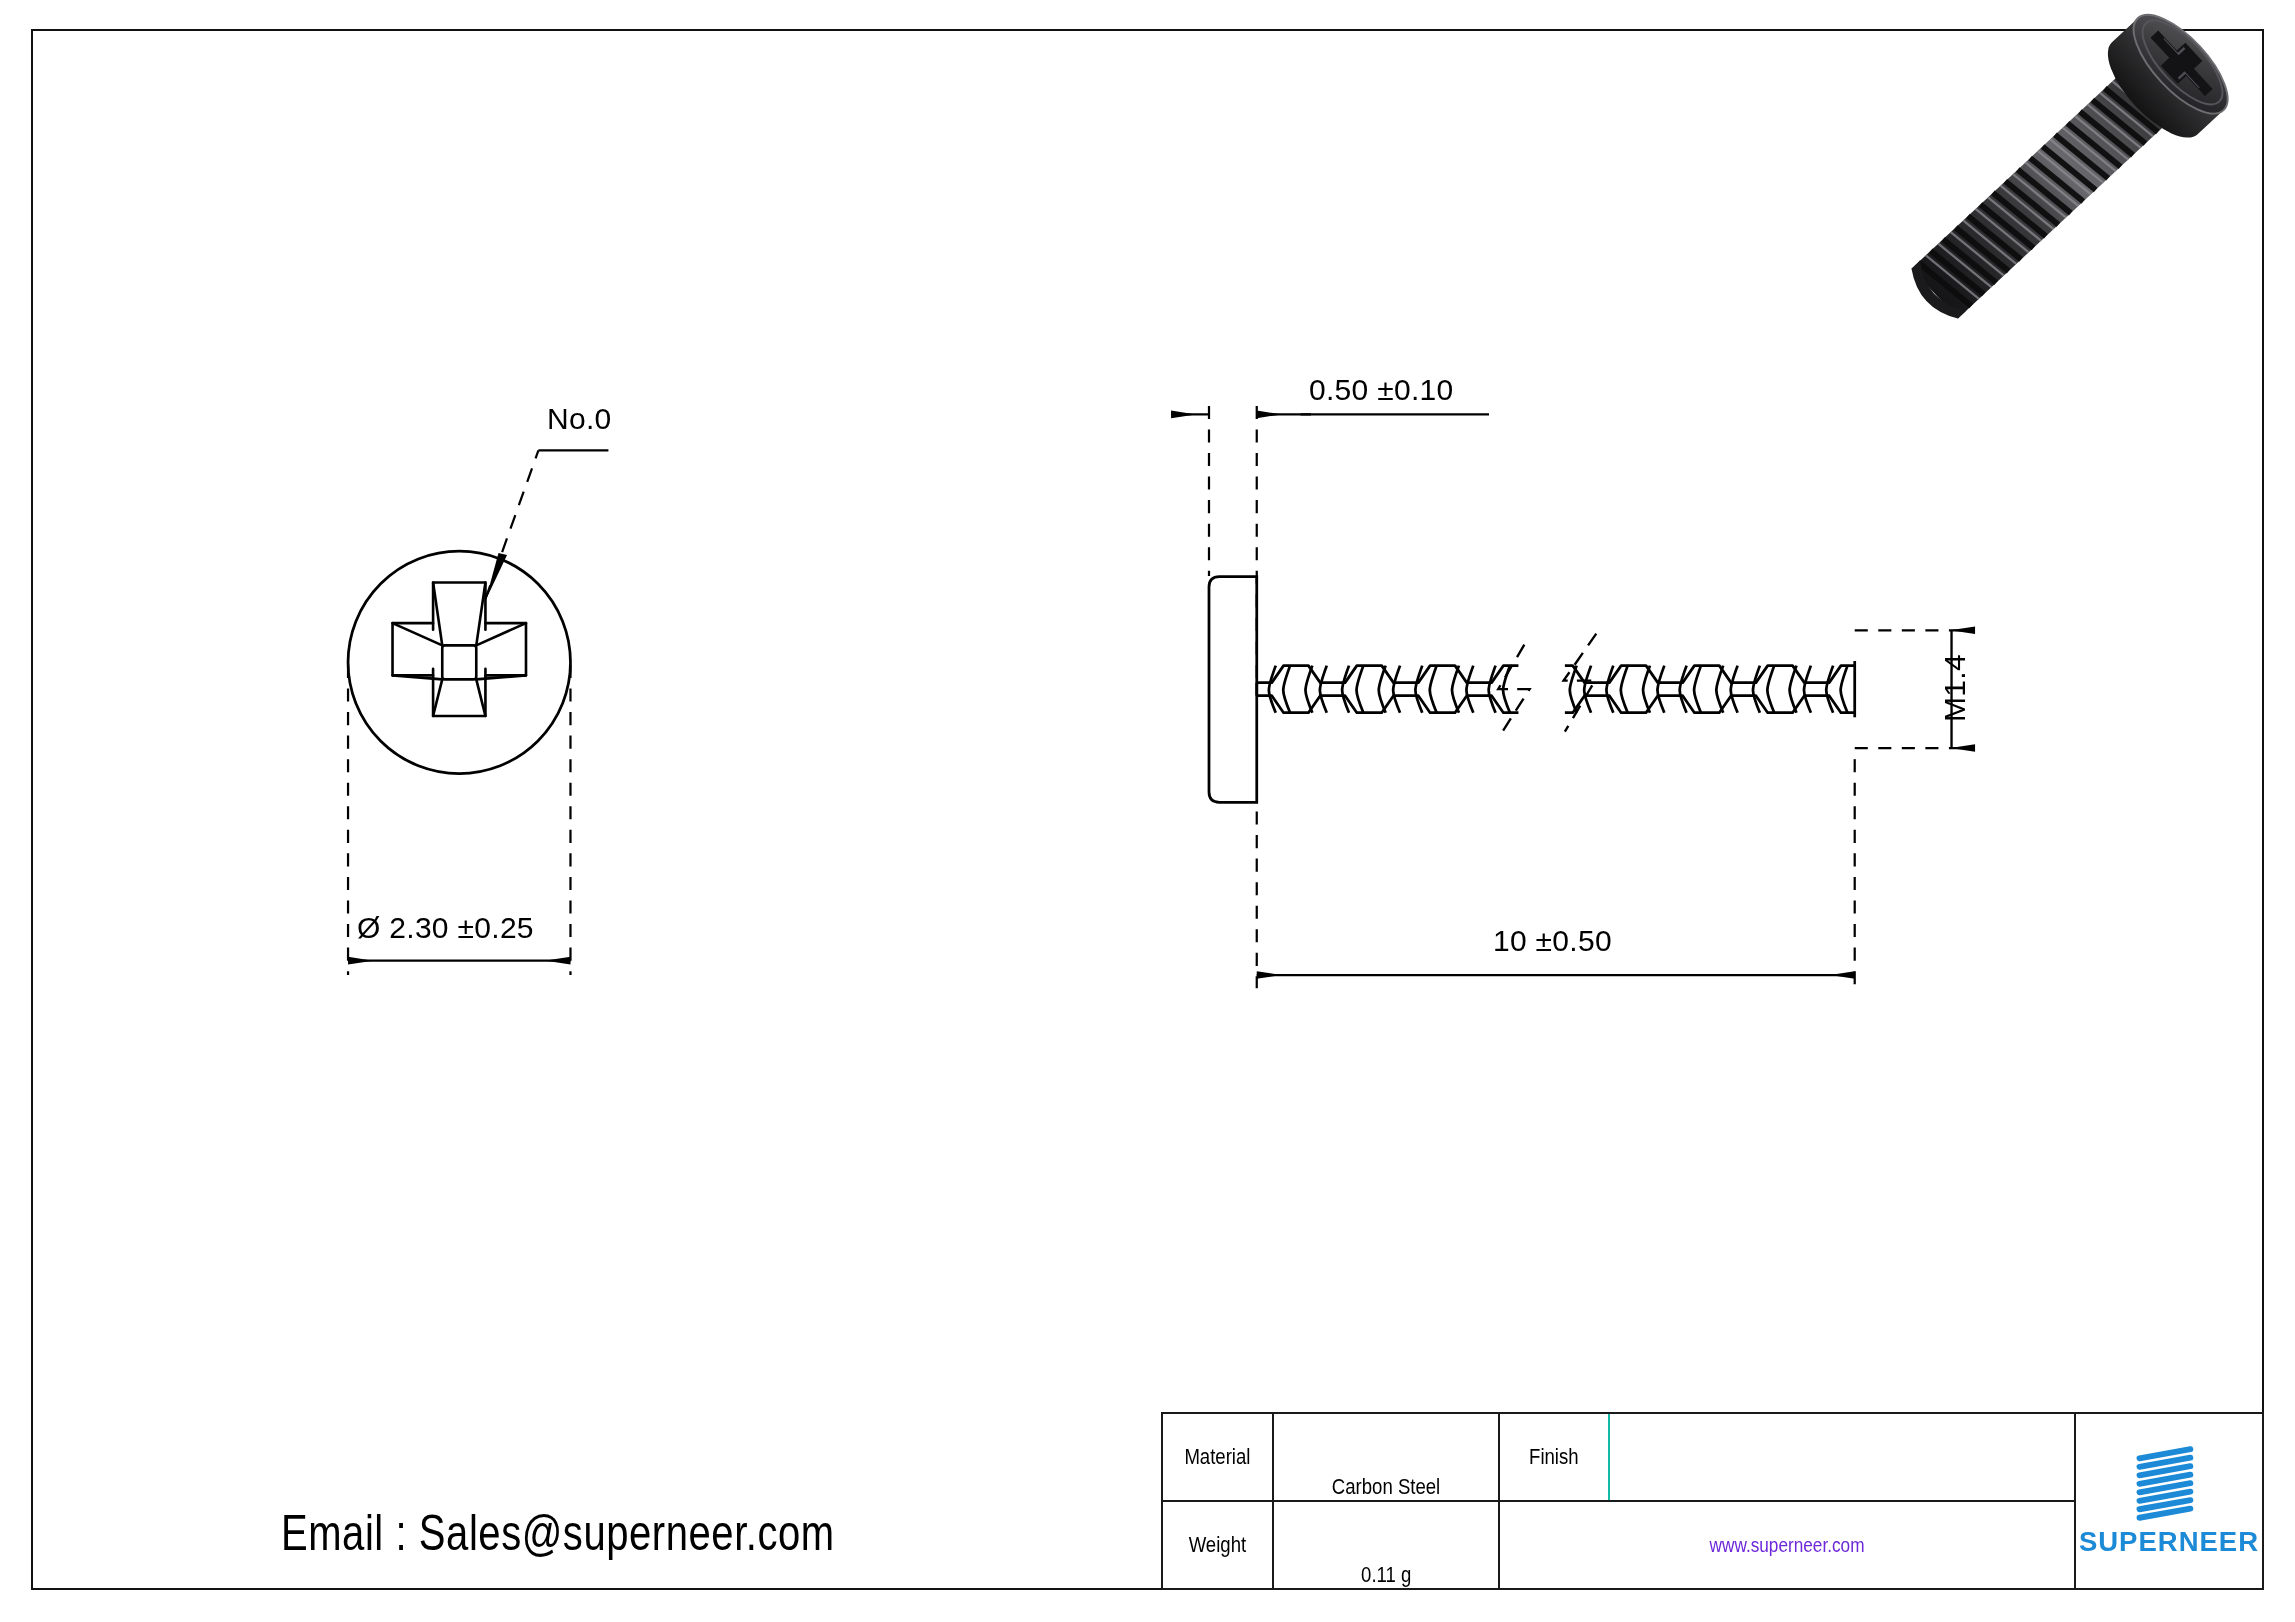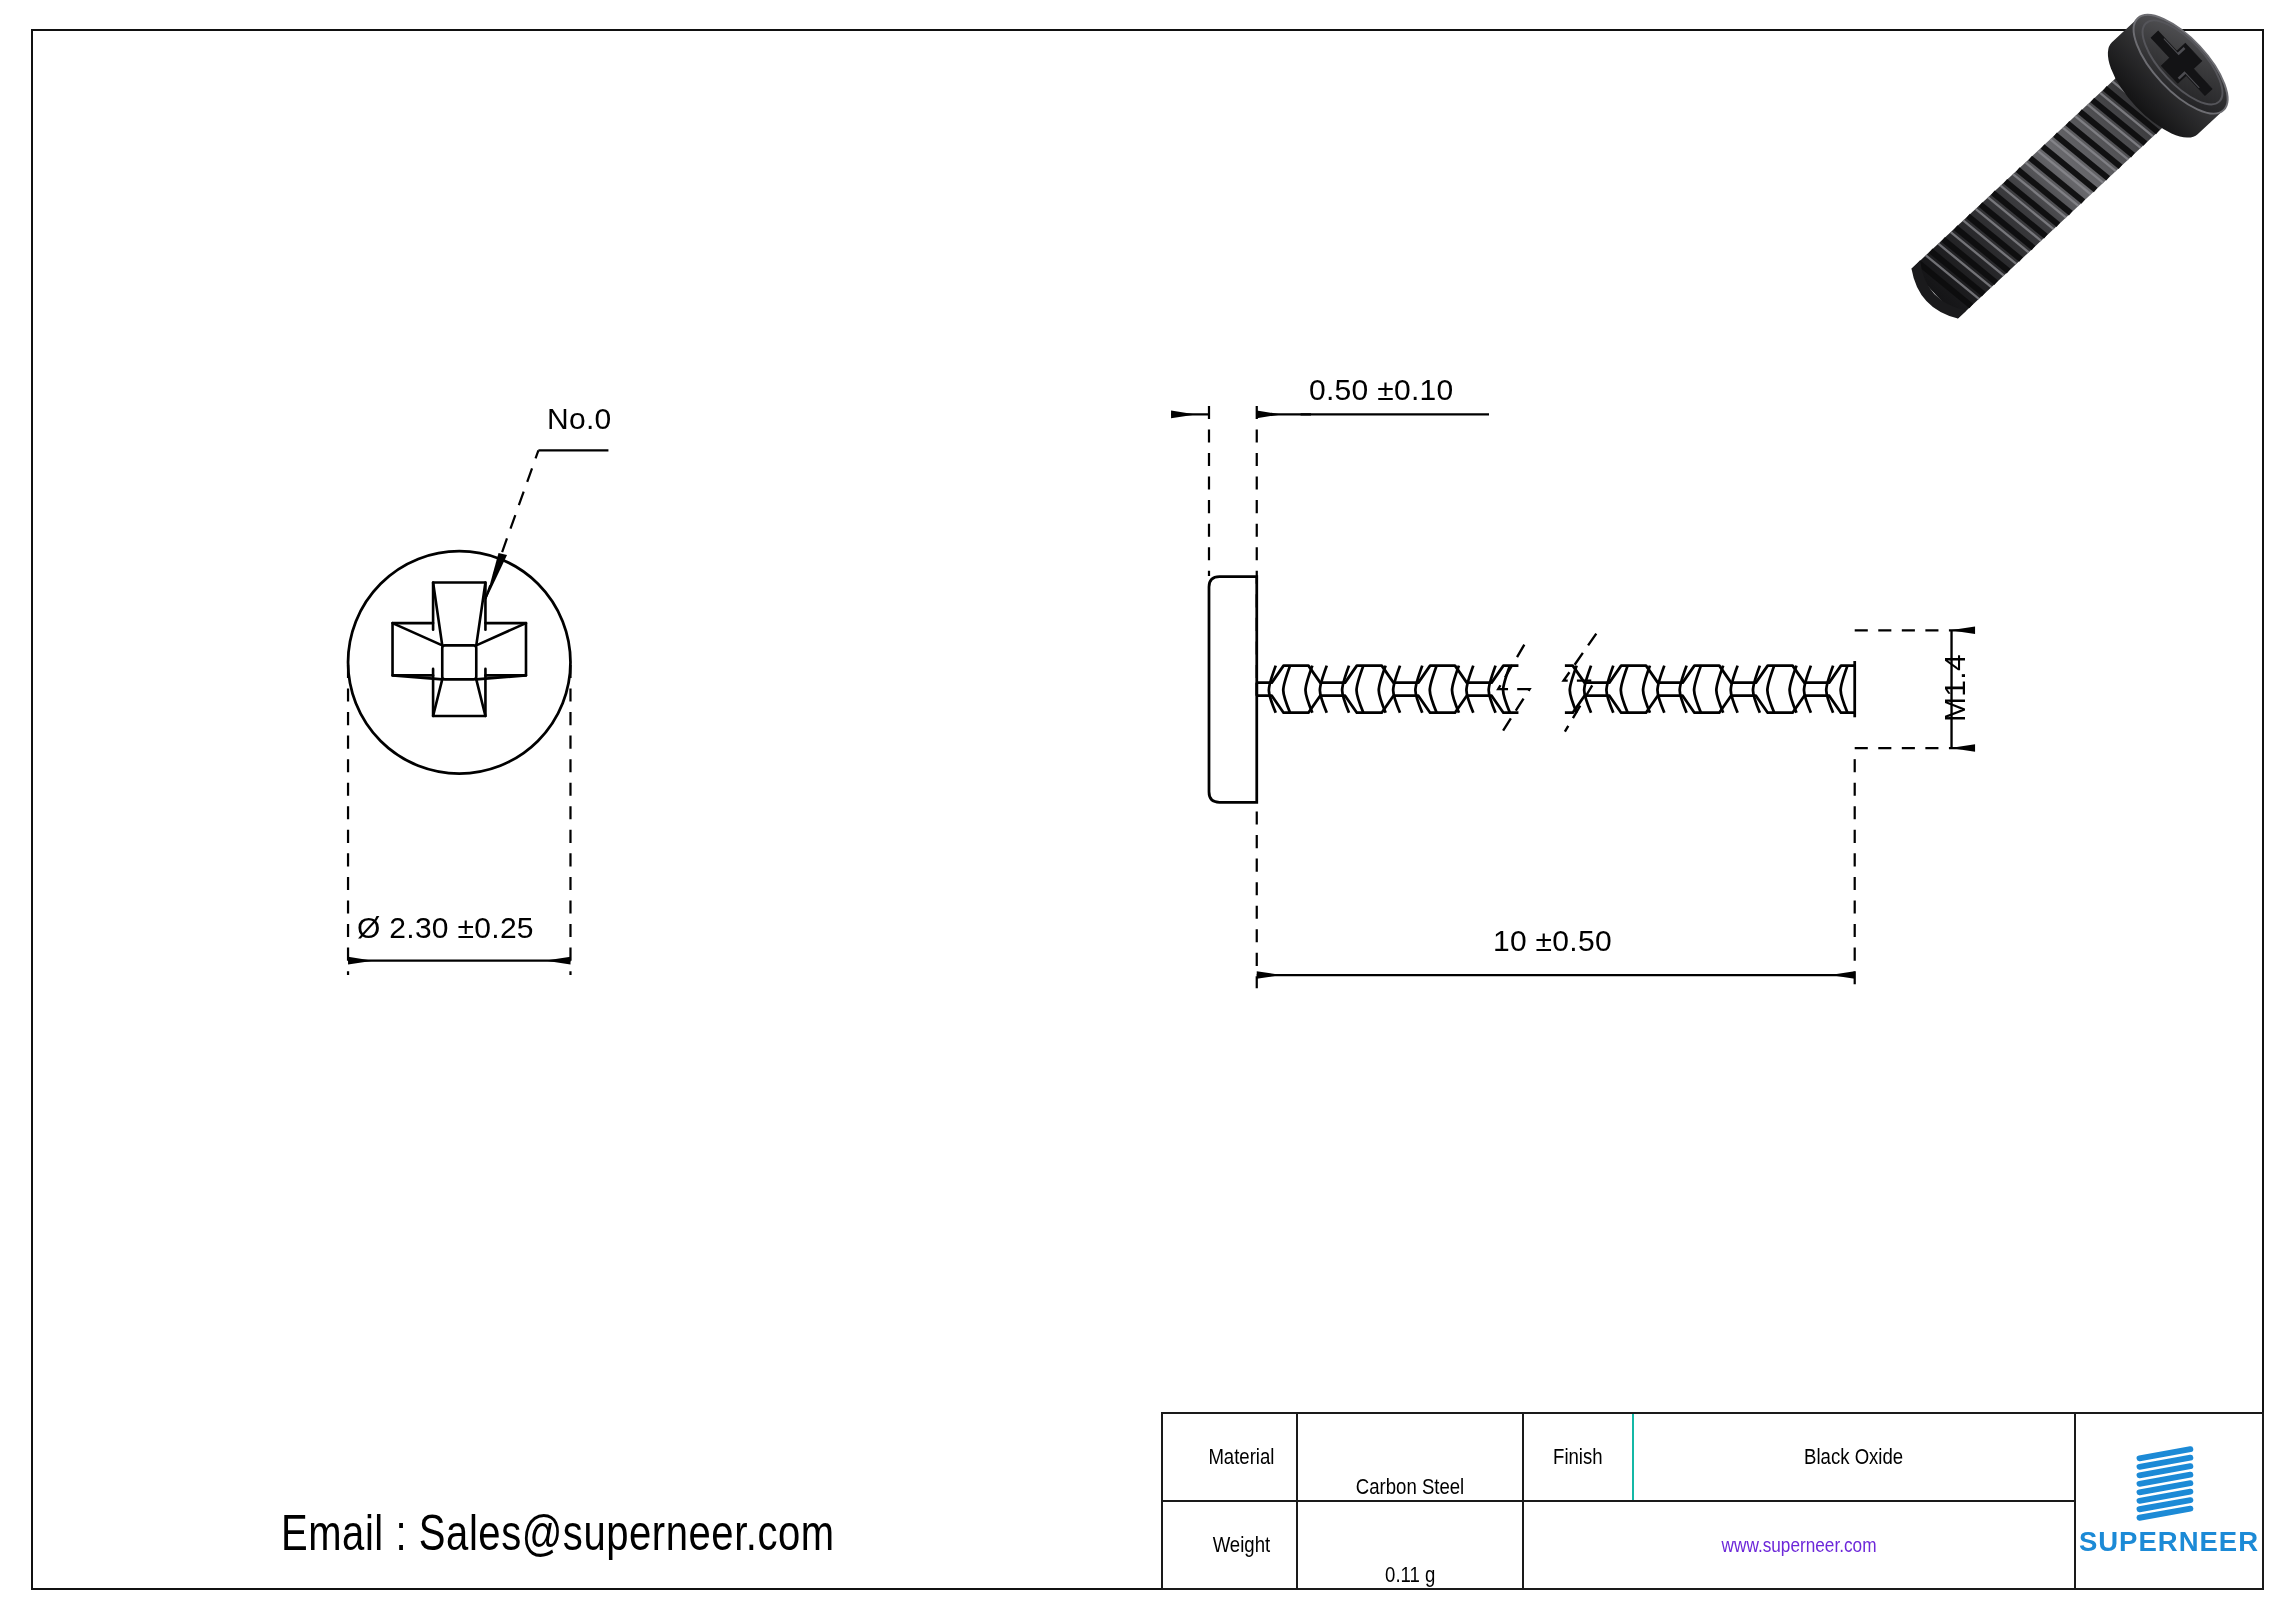--- a/index.html
+++ b/index.html
@@ -109,21 +109,20 @@
     margin-top: 2.6px;
     transform: scaleX(0.86);
     transform-origin: left top;
     white-space: nowrap;
   }
   .tb-row {
     flex: 1 1 0;
     display: flex;
     flex-direction: row;
     min-height: 0;
-    padding-left: 24px;
   }
   .tb-row.top { border-bottom: 2px solid #1a1a1a; }
   .tb-cell {
     display: flex;
     align-items: center;
     justify-content: center;
     box-sizing: border-box;
     font-family: "Liberation Sans Narrow", "Liberation Sans", sans-serif;
     font-size: 21.6px;
     white-space: nowrap;
@@ -402,23 +401,20 @@
     <div class="tb-row top">
       <div class="tb-cell c-label">
         <span>Material</span>
       </div>
       <div class="tb-cell c-value">
         <span>Carbon Steel</span>
       </div>
       <div class="tb-cell c-label2">
         <span>Finish</span>
       </div>
-      <div class="tb-cell c-value2">
-        <span>Black Oxide</span>
-      </div>
     </div>
 
     <div class="tb-row">
       <div class="tb-cell c-label">
         <span>Weight</span>
       </div>
       <div class="tb-cell c-value">
         <span>0.11 g</span>
       </div>
       <div class="tb-cell c-web">

